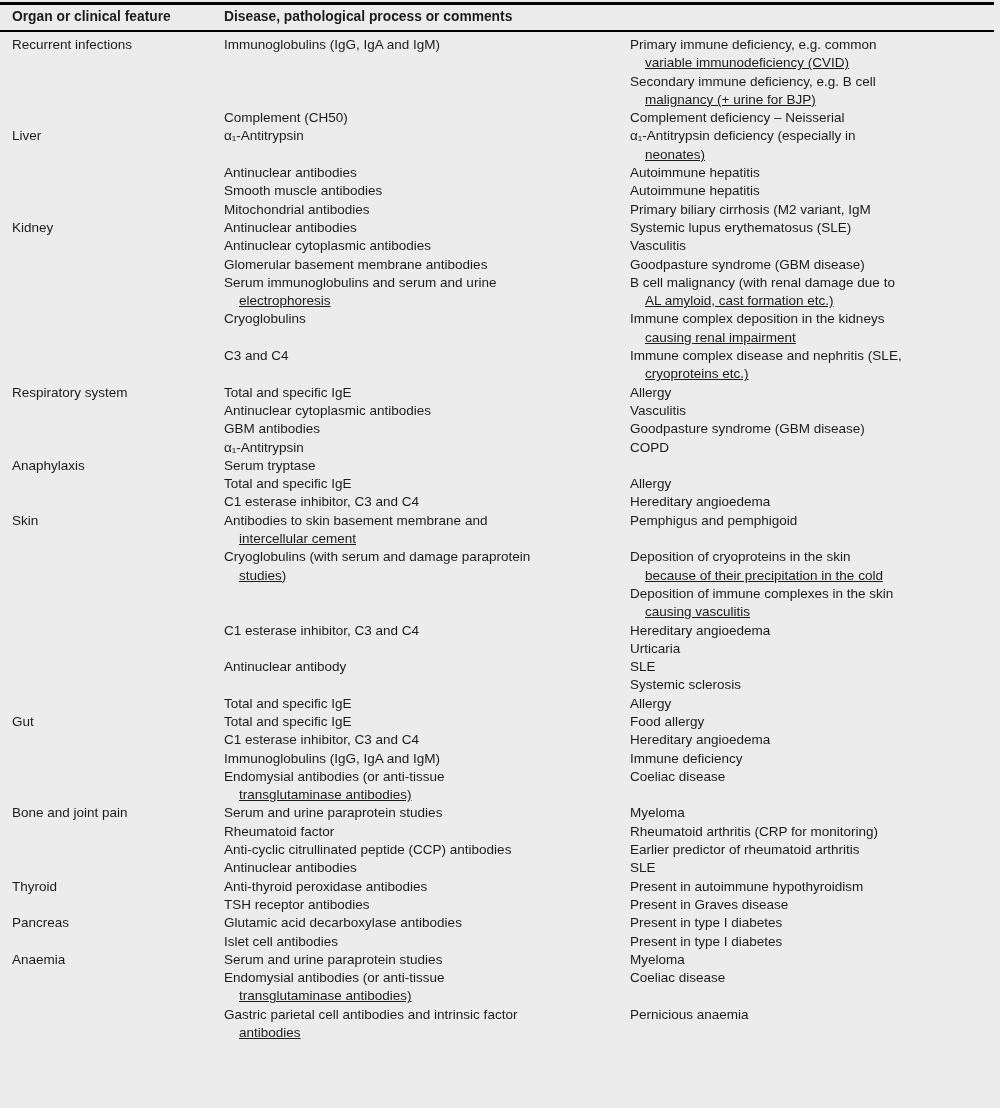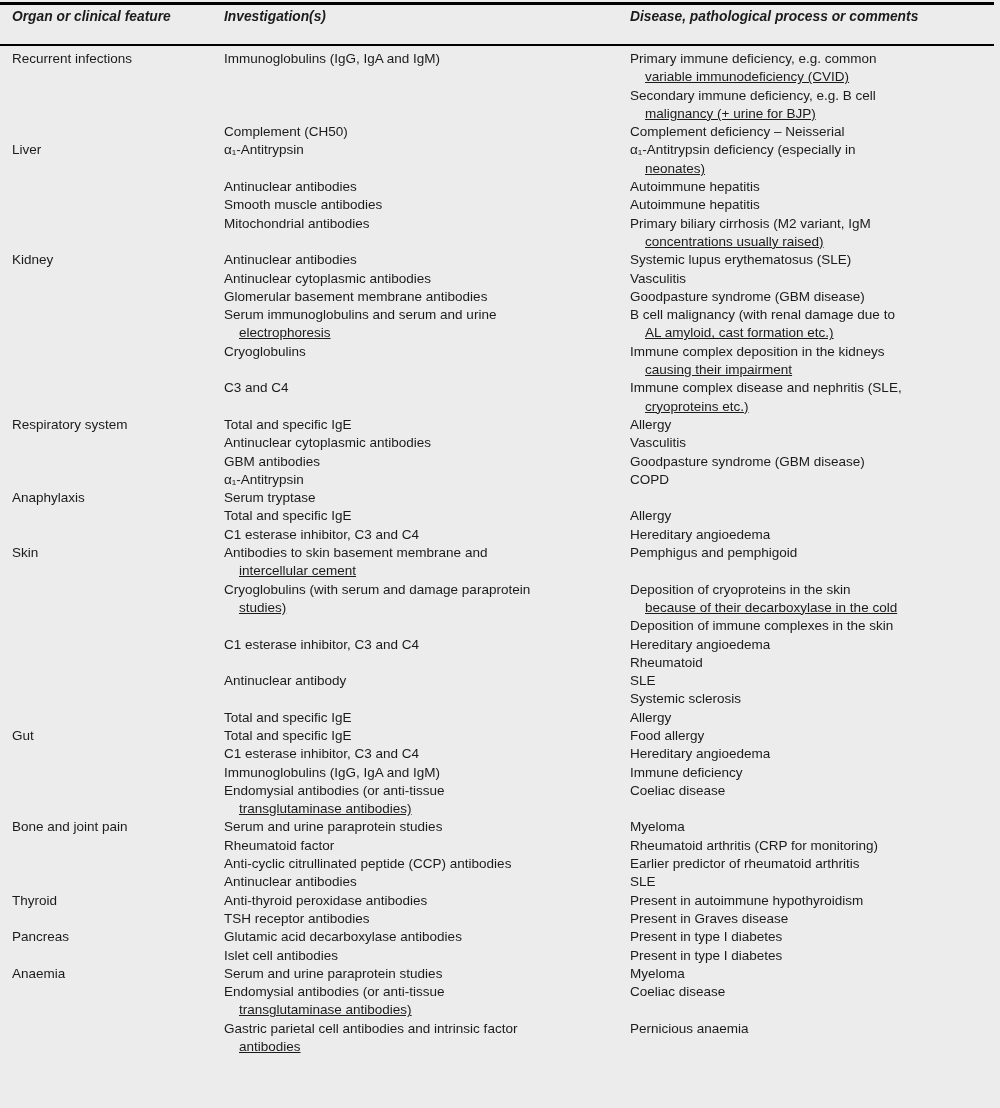--- a/index.html
+++ b/index.html
@@ -26,46 +26,44 @@
   }
   .row{
     display:grid;
     grid-template-columns:212px 406px 1fr;
     padding-left:12px;
     align-items:start;
   }
   .thead{
     border-bottom:2px solid var(--rule);
     padding-top:4px;
-    padding-bottom:19px;
+    padding-bottom:5px;
     font-weight:bold;
     font-size:13.8px;
     line-height:16px;
-    font-style:italic;
   }
   .tbody{
     padding-top:4px;
   }
   .cell{min-height:1px;}
   .line{
     white-space:nowrap;
   }
   .line.cont{
     padding-left:15px;
     text-decoration:underline;
   }
 </style>
 </head>
 <body>
 
 <div class="page">
   <div class="rulebox">
     <div class="row thead">
       <div class="cell">Organ or clinical feature</div>
-      <div class="cell">Investigation(s)</div>
       <div class="cell">Disease, pathological process or comments</div>
     </div>
     <div class="tbody">
         <div class="row">
           <div class="cell">
             <div class="line">Recurrent infections</div>
           </div>
           <div class="cell">
             <div class="line">Immunoglobulins (IgG, IgA and IgM)</div>
           </div>
@@ -115,21 +113,20 @@
             <div class="line">Autoimmune hepatitis</div>
           </div>
         </div>
         <div class="row">
           <div class="cell"></div>
           <div class="cell">
             <div class="line">Mitochondrial antibodies</div>
           </div>
           <div class="cell">
             <div class="line">Primary biliary cirrhosis (M2 variant, IgM</div>
-            <div class="line cont">concentrations usually raised)</div>
           </div>
         </div>
         <div class="row">
           <div class="cell">
             <div class="line">Kidney</div>
           </div>
           <div class="cell">
             <div class="line">Antinuclear antibodies</div>
           </div>
           <div class="cell">
@@ -165,21 +162,21 @@
             <div class="line cont">AL amyloid, cast formation etc.)</div>
           </div>
         </div>
         <div class="row">
           <div class="cell"></div>
           <div class="cell">
             <div class="line">Cryoglobulins</div>
           </div>
           <div class="cell">
             <div class="line">Immune complex deposition in the kidneys</div>
-            <div class="line cont">causing their impairment</div>
+            <div class="line cont">causing renal impairment</div>
           </div>
         </div>
         <div class="row">
           <div class="cell"></div>
           <div class="cell">
             <div class="line">C3 and C4</div>
           </div>
           <div class="cell">
             <div class="line">Immune complex disease and nephritis (SLE,</div>
             <div class="line cont">cryoproteins etc.)</div>
@@ -262,32 +259,33 @@
           </div>
         </div>
         <div class="row">
           <div class="cell"></div>
           <div class="cell">
             <div class="line">Cryoglobulins (with serum and damage paraprotein</div>
             <div class="line cont">studies)</div>
           </div>
           <div class="cell">
             <div class="line">Deposition of cryoproteins in the skin</div>
-            <div class="line cont">because of their decarboxylase in the cold</div>
+            <div class="line cont">because of their precipitation in the cold</div>
             <div class="line">Deposition of immune complexes in the skin</div>
+            <div class="line cont">causing vasculitis</div>
           </div>
         </div>
         <div class="row">
           <div class="cell"></div>
           <div class="cell">
             <div class="line">C1 esterase inhibitor, C3 and C4</div>
           </div>
           <div class="cell">
             <div class="line">Hereditary angioedema</div>
-            <div class="line">Rheumatoid</div>
+            <div class="line">Urticaria</div>
           </div>
         </div>
         <div class="row">
           <div class="cell"></div>
           <div class="cell">
             <div class="line">Antinuclear antibody</div>
           </div>
           <div class="cell">
             <div class="line">SLE</div>
             <div class="line">Systemic sclerosis</div>

